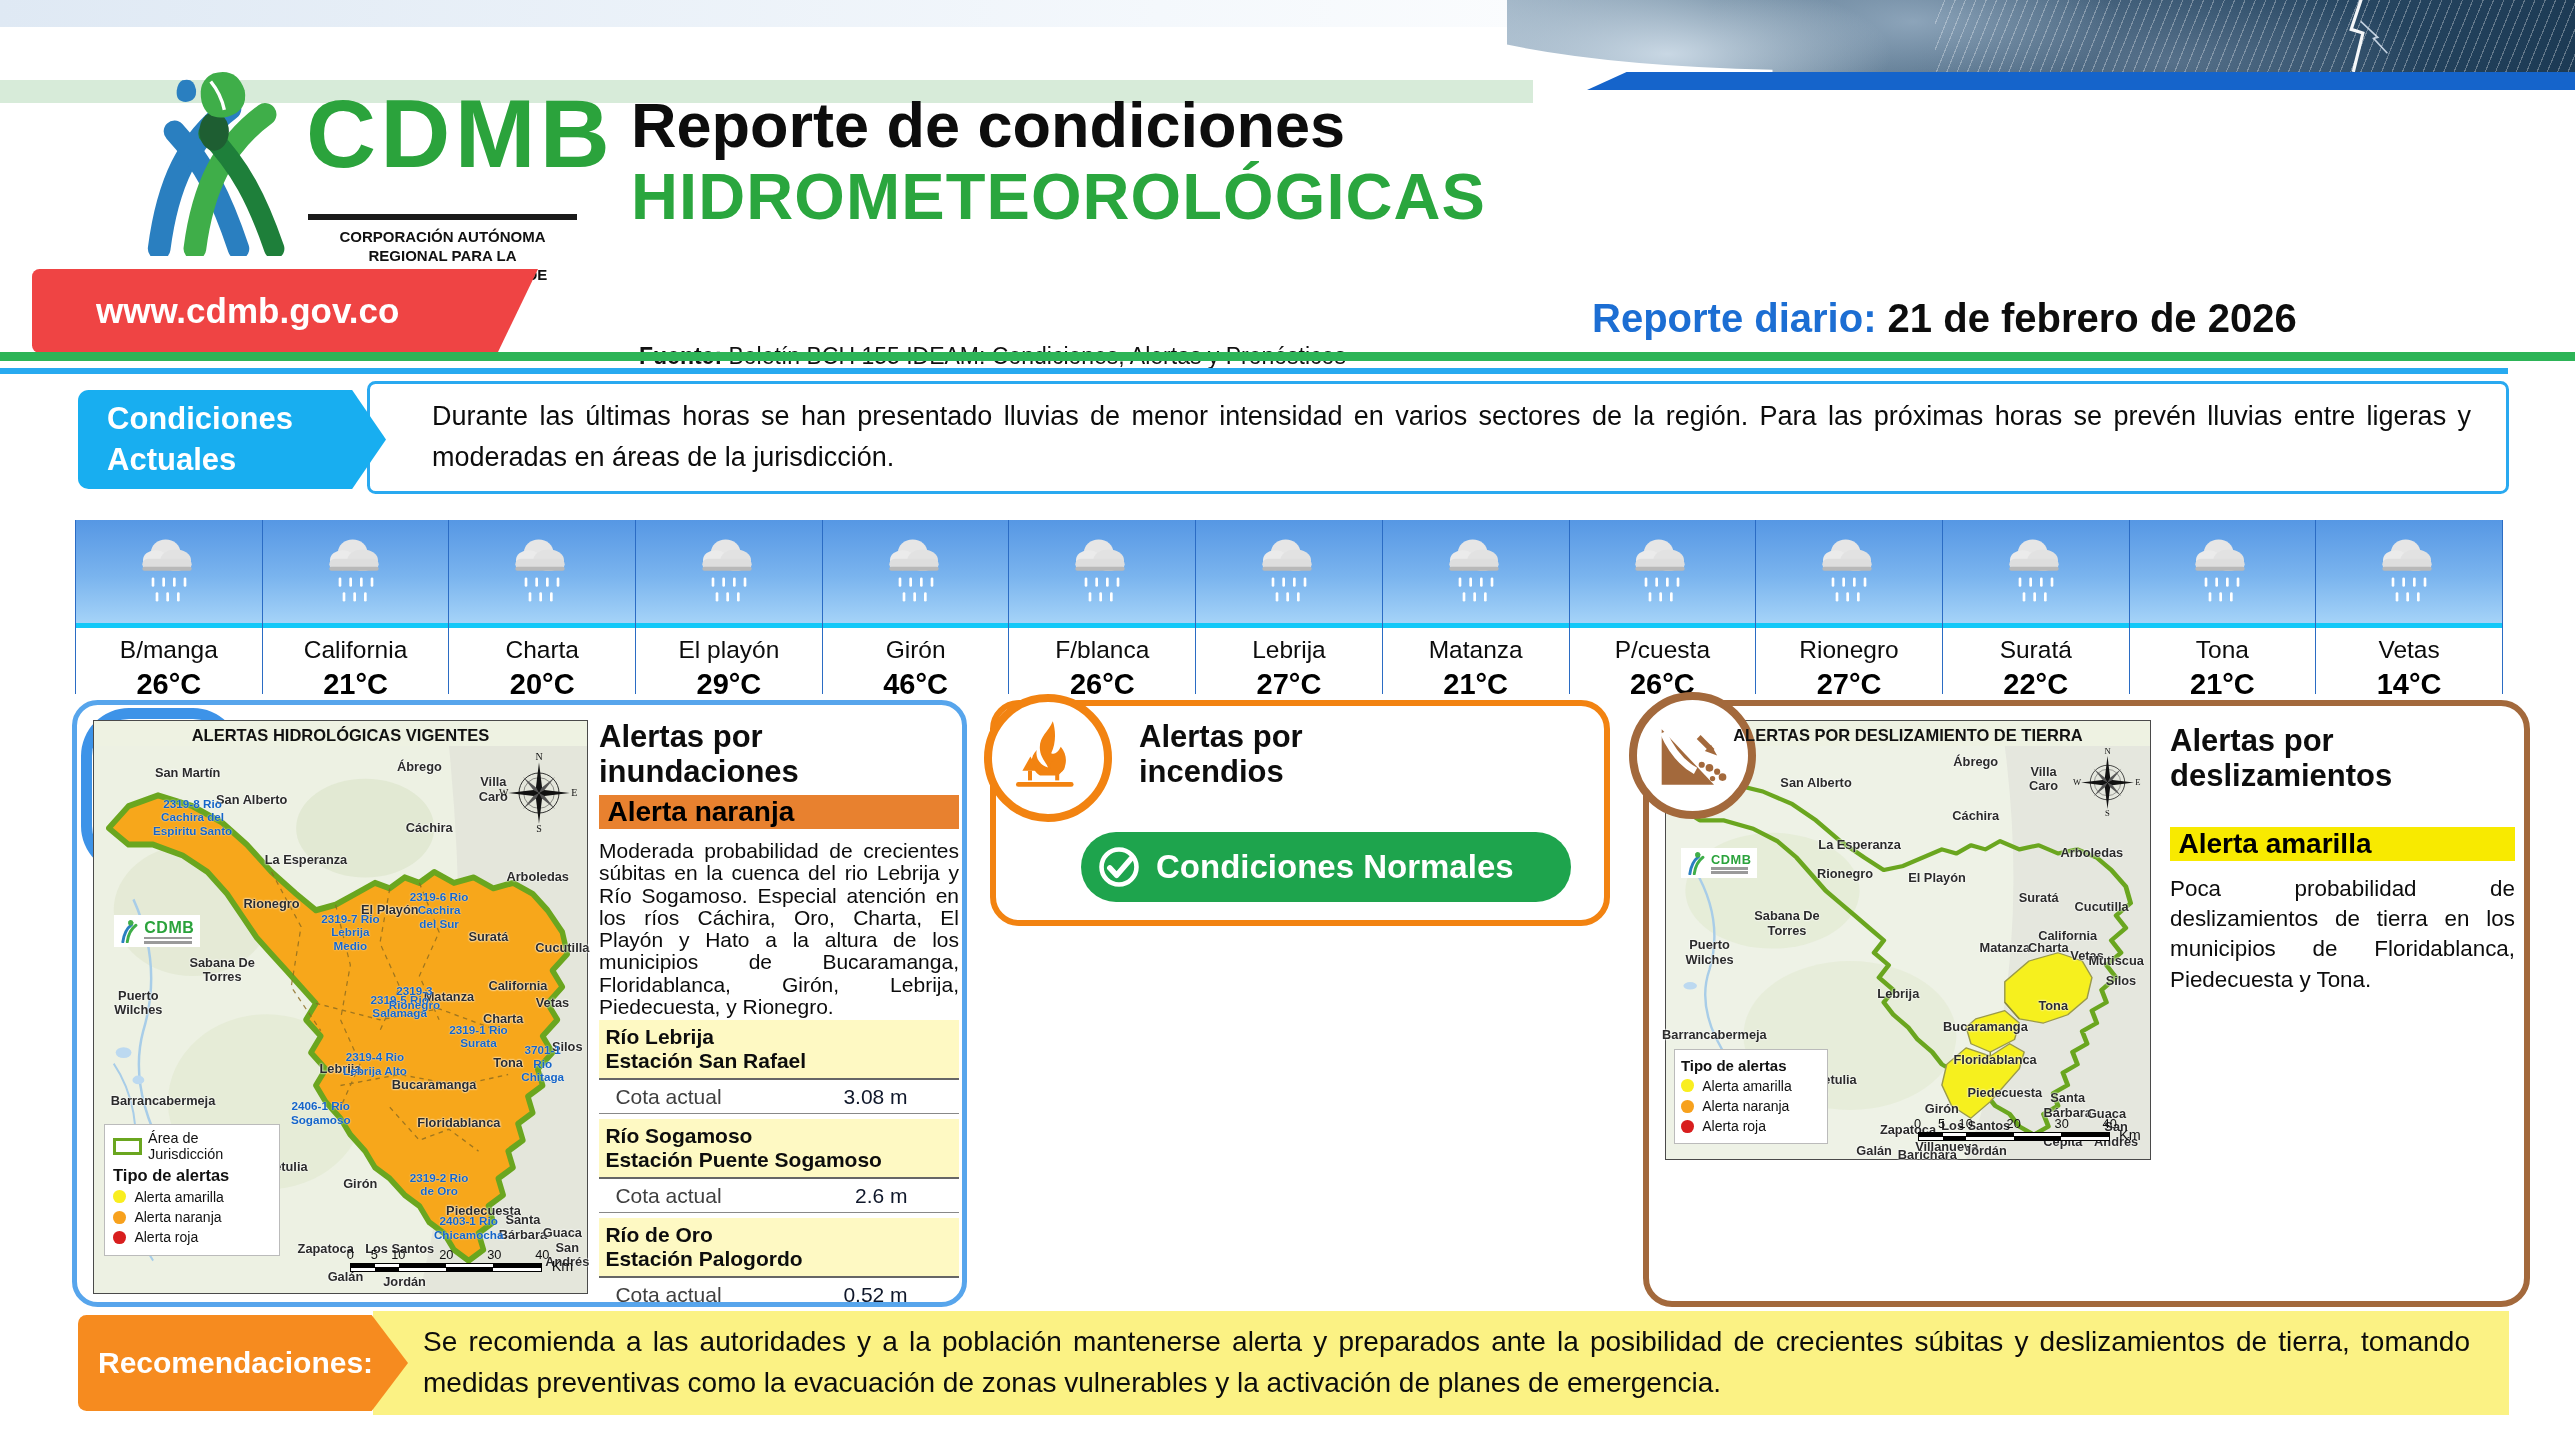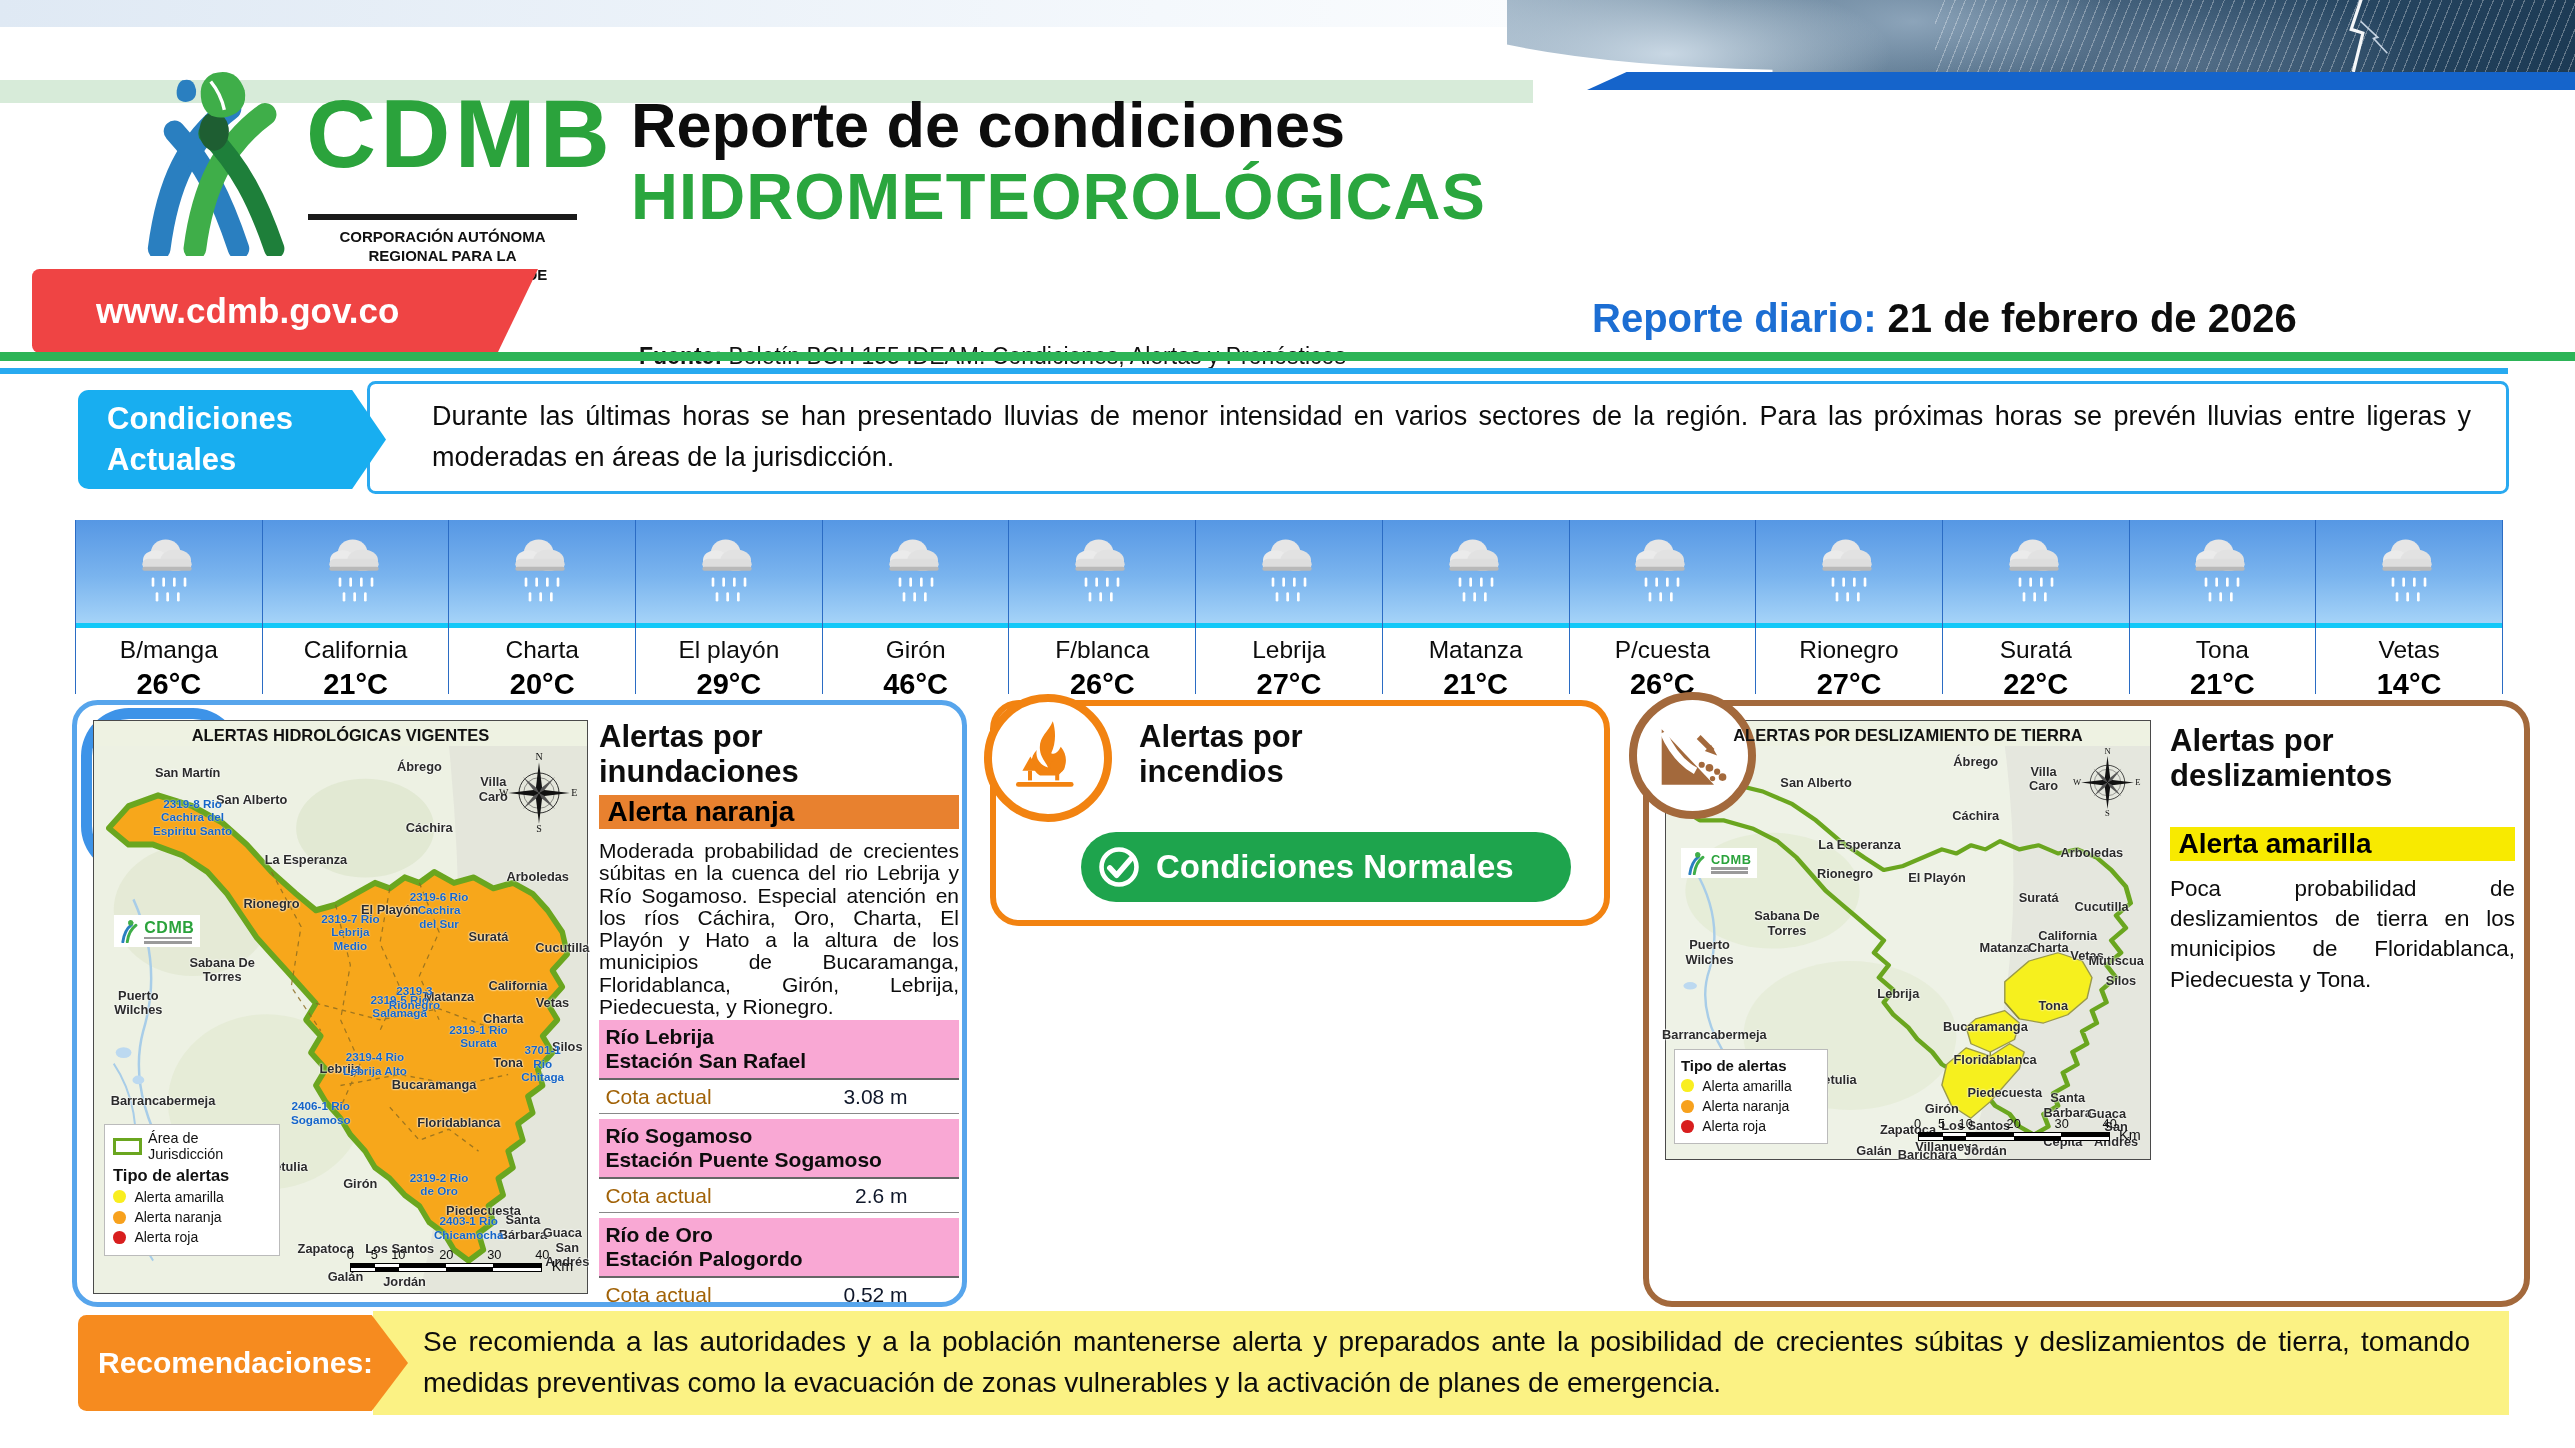--- a/index.html
+++ b/index.html
@@ -107,24 +107,24 @@
   .km { position:absolute; right:-31px; bottom:-2.1px; font-size:14.4px; color:#111; }
 
   .col1 { position:absolute; left:599px; width:360px; }
   .p-heading { font-size:31px; font-weight:800; line-height:1.12; color:#0d0d0d; }
   .p-heading span { display:block; }
   .alert-strip { position:absolute; width:360px; height:34px; display:flex; align-items:center;
     padding-left:8.5px; font-size:28px; font-weight:700; color:#000; }
   .p-para { position:absolute; width:360px; font-size:21px; line-height:1.06; text-align:justify; color:#0c0c0c; }
 
   .st-table { position:absolute; left:599px; top:1015px; width:360px; }
-  .st-head { background:#f9a8d4; border-bottom:2.1px solid #666; padding:4.3px 6.4px; margin-top:5.3px; }
+  .st-head { background:#fef9c3; border-bottom:2.1px solid #666; padding:4.3px 6.4px; margin-top:5.3px; }
   .st-head div { font-size:21px; font-weight:700; line-height:1.18; color:#0d0d0d; }
   .st-row { border-bottom:1.6px solid #888; padding:4.3px 6.4px; display:flex; justify-content:space-between; }
-  .st-row .st-metric { font-size:21px; color:#a16207; }
+  .st-row .st-metric { font-size:21px; color:#404040;margin-left:10px; }
   .st-row .st-val { font-size:21px; color:#0f172a; margin-right:45px; }
 
   .panel2 { position:absolute; left:990px; top:700px; width:620px; height:226px;
     border:6.4px solid #f28311; border-radius:29px; background:#fff; }
   .fire-icon { position:absolute; left:984px; top:694px; width:128px; height:128px; background:#fff;
     border:8.5px solid #f28311; border-radius:50%; display:flex; align-items:center; justify-content:center; z-index:3; }
   .fire-icon svg { width:80px; height:80px; }
   .fire-heading { position:absolute; left:1139px; top:720px; width:319px; }
   .status-pill { position:absolute; left:1081px; top:832px; width:490px; height:70px; border-radius:35px;
     background:#1ea44d; display:flex; align-items:center; padding-left:15px; gap:14px; }

